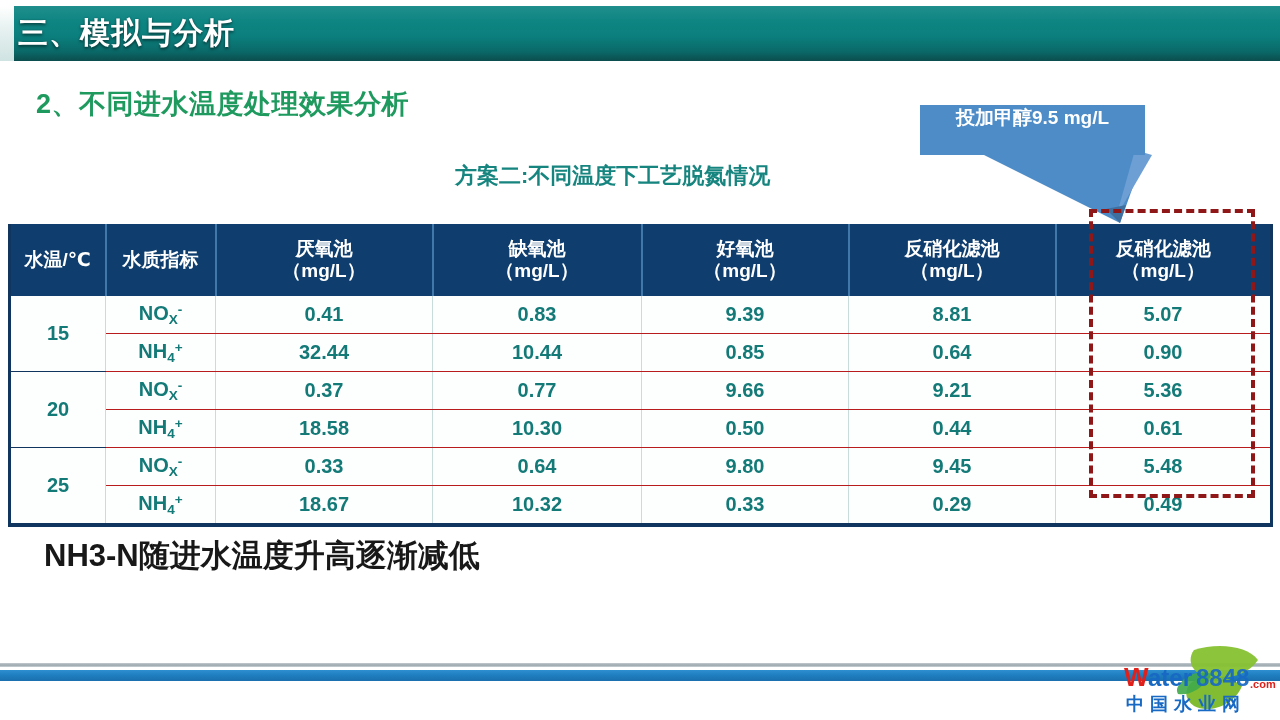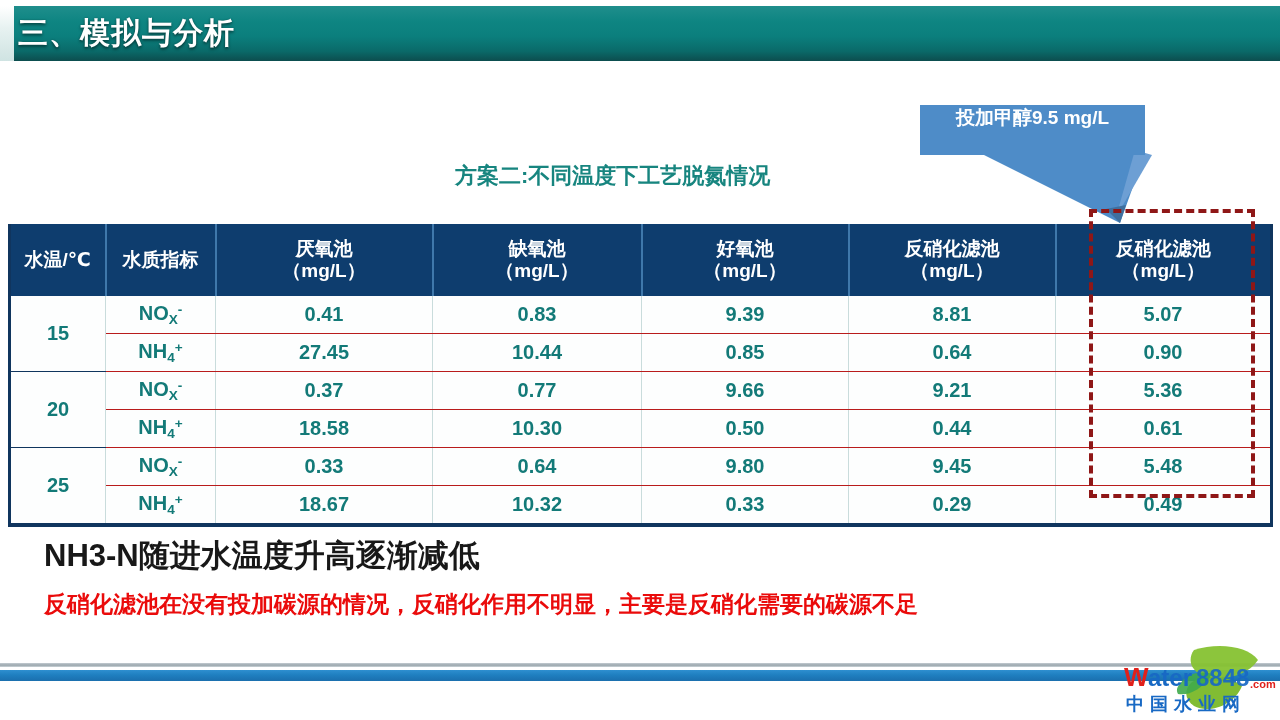--- a/index.html
+++ b/index.html
@@ -213,20 +213,21 @@
 </style>
 </head>
 <body>
 
 <div id="slide">
 
   <div class="banner"></div>
   <div class="banner-left-cap"></div>
   <div class="banner-title">三、模拟与分析</div>
 
+  <div class="section-heading">2、不同进水温度处理效果分析</div>
   <div class="table-caption">方案二:不同温度下工艺脱氮情况</div>
 
   <svg class="callout-tail" viewBox="0 0 350 130" width="350" height="130">
     <polygon points="60,48 225,48 200,118" fill="#4e8cc8"></polygon>
     <polygon points="196,112 215,45 232,50" fill="#6d9fd4"></polygon>
     <polygon points="186,104 200,118 206,100" fill="#3f6f9e"></polygon>
   </svg>
   <div class="callout">
     <span class="callout-text">投加甲醇9.5 mg/L</span>
   </div>
@@ -278,21 +279,21 @@
           <td class="temp-cell" rowspan="2">15</td>
           <td><span>NO</span><span class="sub">X</span><span class="sup">-</span></td>
           <td>0.41</td>
           <td>0.83</td>
           <td>9.39</td>
           <td>8.81</td>
           <td>5.07</td>
         </tr>
         <tr class="group-end">
           <td><span>NH</span><span class="sub">4</span><span class="sup">+</span></td>
-          <td>27.45</td>
+          <td>32.44</td>
           <td>10.44</td>
           <td>0.85</td>
           <td>0.64</td>
           <td>0.90</td>
         </tr>
 
         <tr>
           <td class="temp-cell" rowspan="2">20</td>
           <td><span>NO</span><span class="sub">X</span><span class="sup">-</span></td>
           <td>0.37</td>
@@ -328,21 +329,20 @@
           <td>0.49</td>
         </tr>
 
       </tbody>
     </table>
   </div>
 
   <div class="dash-box"></div>
 
   <div class="note-black">NH3-N随进水温度升高逐渐减低</div>
-  <div class="note-red">反硝化滤池在没有投加碳源的情况，反硝化作用不明显，主要是反硝化需要的碳源不足</div>
 
   <div class="footer-grayline"></div>
   <div class="footer-blueline"></div>
 
   <div class="logo">
     <svg width="158" height="76" viewBox="0 0 158 76">
 
       <path d="M72 6 C96 -2 126 2 136 16 C124 34 96 38 78 30 C68 25 66 14 72 6 Z" fill="#86c232" opacity="0.95"></path>
       <path d="M70 38 C84 30 108 32 120 42 C112 62 86 70 72 62 C62 55 62 45 70 38 Z" fill="#7ab828" opacity="0.95"></path>
       <path d="M58 40 C64 30 78 26 90 30 C80 46 66 52 56 50 C54 46 55 43 58 40 Z" fill="#3faa4a" opacity="0.9"></path>

